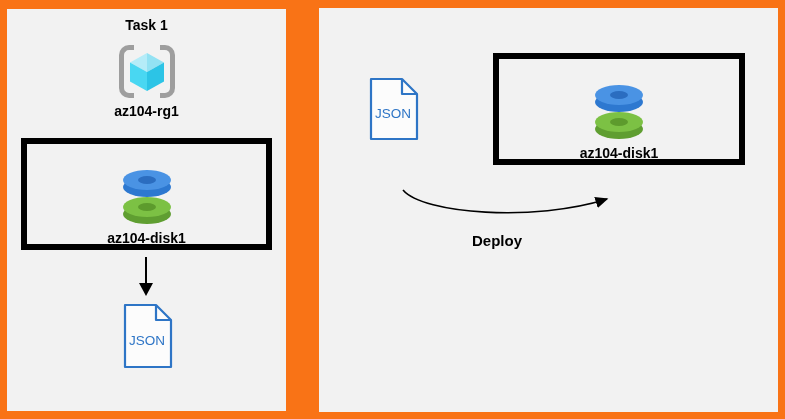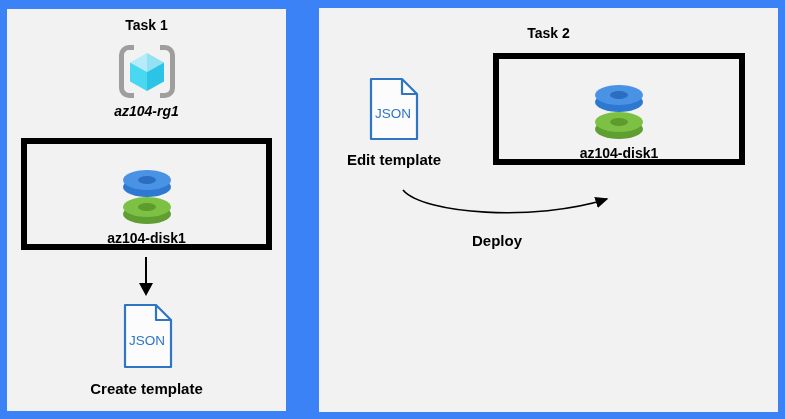--- a/index.html
+++ b/index.html
@@ -2,21 +2,21 @@
 <html><head>
 <meta charset="utf-8">
 <style>
   html, body { margin: 0; padding: 0; }
   body {
     width: 785px; height: 419px;
     background: #ffffff;
     font-family: "Liberation Sans", sans-serif;
     overflow: hidden;
   }
-  .canvas { position: relative; width: 785px; height: 419px; background: #3b82f6; }
+  .canvas { position: relative; width: 785px; height: 419px; background: #f97316; }
 
   .panel { position: absolute; background: #f2f2f2; }
   .panel-task1 { left: 7px;   top: 9px; width: 279px; height: 402px; }
   .panel-task2 { left: 319px; top: 8px; width: 459px; height: 404px; }
 
   .title {
     position: absolute; left: 0; width: 100%;
     text-align: center; font-weight: 700; font-size: 14px; color: #000;
   }
   .panel-task1 .title { top: 8px; }
@@ -93,21 +93,21 @@
       <span class="bracket left"></span>
       <svg class="cube" width="34" height="38" viewBox="0 0 34 38" aria-hidden="true">
         <polygon points="17,0 17,19 0,9.5" fill="#b5ecf8"></polygon>
         <polygon points="17,0 34,9.5 17,19" fill="#93e2f3"></polygon>
         <polygon points="0,9.5 17,19 17,38 0,28.5" fill="#49d7f2"></polygon>
         <polygon points="34,9.5 17,19 17,38 34,28.5" fill="#2cc4e6"></polygon>
       </svg>
       <span class="bracket right"></span>
     </div>
 
-    <div class="label" style="top:94px; left:0; width:100%;font-style:italic;">az104-rg1</div>
+    <div class="label" style="top:94px; left:0; width:100%;">az104-rg1</div>
 
     <div class="disk-box">
       <div class="disk-icon">
         <div class="donut blue">
           <span class="rim"></span>
           <span class="face"></span>
           <span class="hole"></span>
         </div>
         <div class="donut green">
           <span class="rim"></span>
@@ -122,34 +122,31 @@
       <span class="shaft"></span>
       <span class="head"></span>
     </div>
 
     <svg class="json-icon json-left" width="50" height="66" viewBox="0 0 50 66">
       <path d="M2 2 H33 L48 17 V64 H2 Z" fill="#fcfcfc" stroke="#2e75c6" stroke-width="2.2" stroke-linejoin="round"></path>
       <path d="M33 2 V17 H48" fill="none" stroke="#2e75c6" stroke-width="2.2" stroke-linejoin="round"></path>
       <text x="24" y="42" text-anchor="middle" font-size="13.5" font-family="Liberation Sans, sans-serif" fill="#2e75c6">JSON</text>
     </svg>
 
-    <div class="label create-caption">Create template</div>
   </section>
 
   <section class="panel panel-task2">
 
-    <div class="title">Task 2</div>
 
     <svg class="json-icon json-right" width="52" height="64" viewBox="0 0 50 64">
       <path d="M2 2 H33 L48 17 V62 H2 Z" fill="#fcfcfc" stroke="#2e75c6" stroke-width="2.2" stroke-linejoin="round"></path>
       <path d="M33 2 V17 H48" fill="none" stroke="#2e75c6" stroke-width="2.2" stroke-linejoin="round"></path>
       <text x="24" y="41" text-anchor="middle" font-size="13.5" font-family="Liberation Sans, sans-serif" fill="#2e75c6">JSON</text>
     </svg>
 
-    <div class="label edit-caption">Edit template</div>
 
     <div class="disk-box">
       <div class="disk-icon">
         <div class="donut blue">
           <span class="rim"></span>
           <span class="face"></span>
           <span class="hole"></span>
         </div>
         <div class="donut green">
           <span class="rim"></span>

